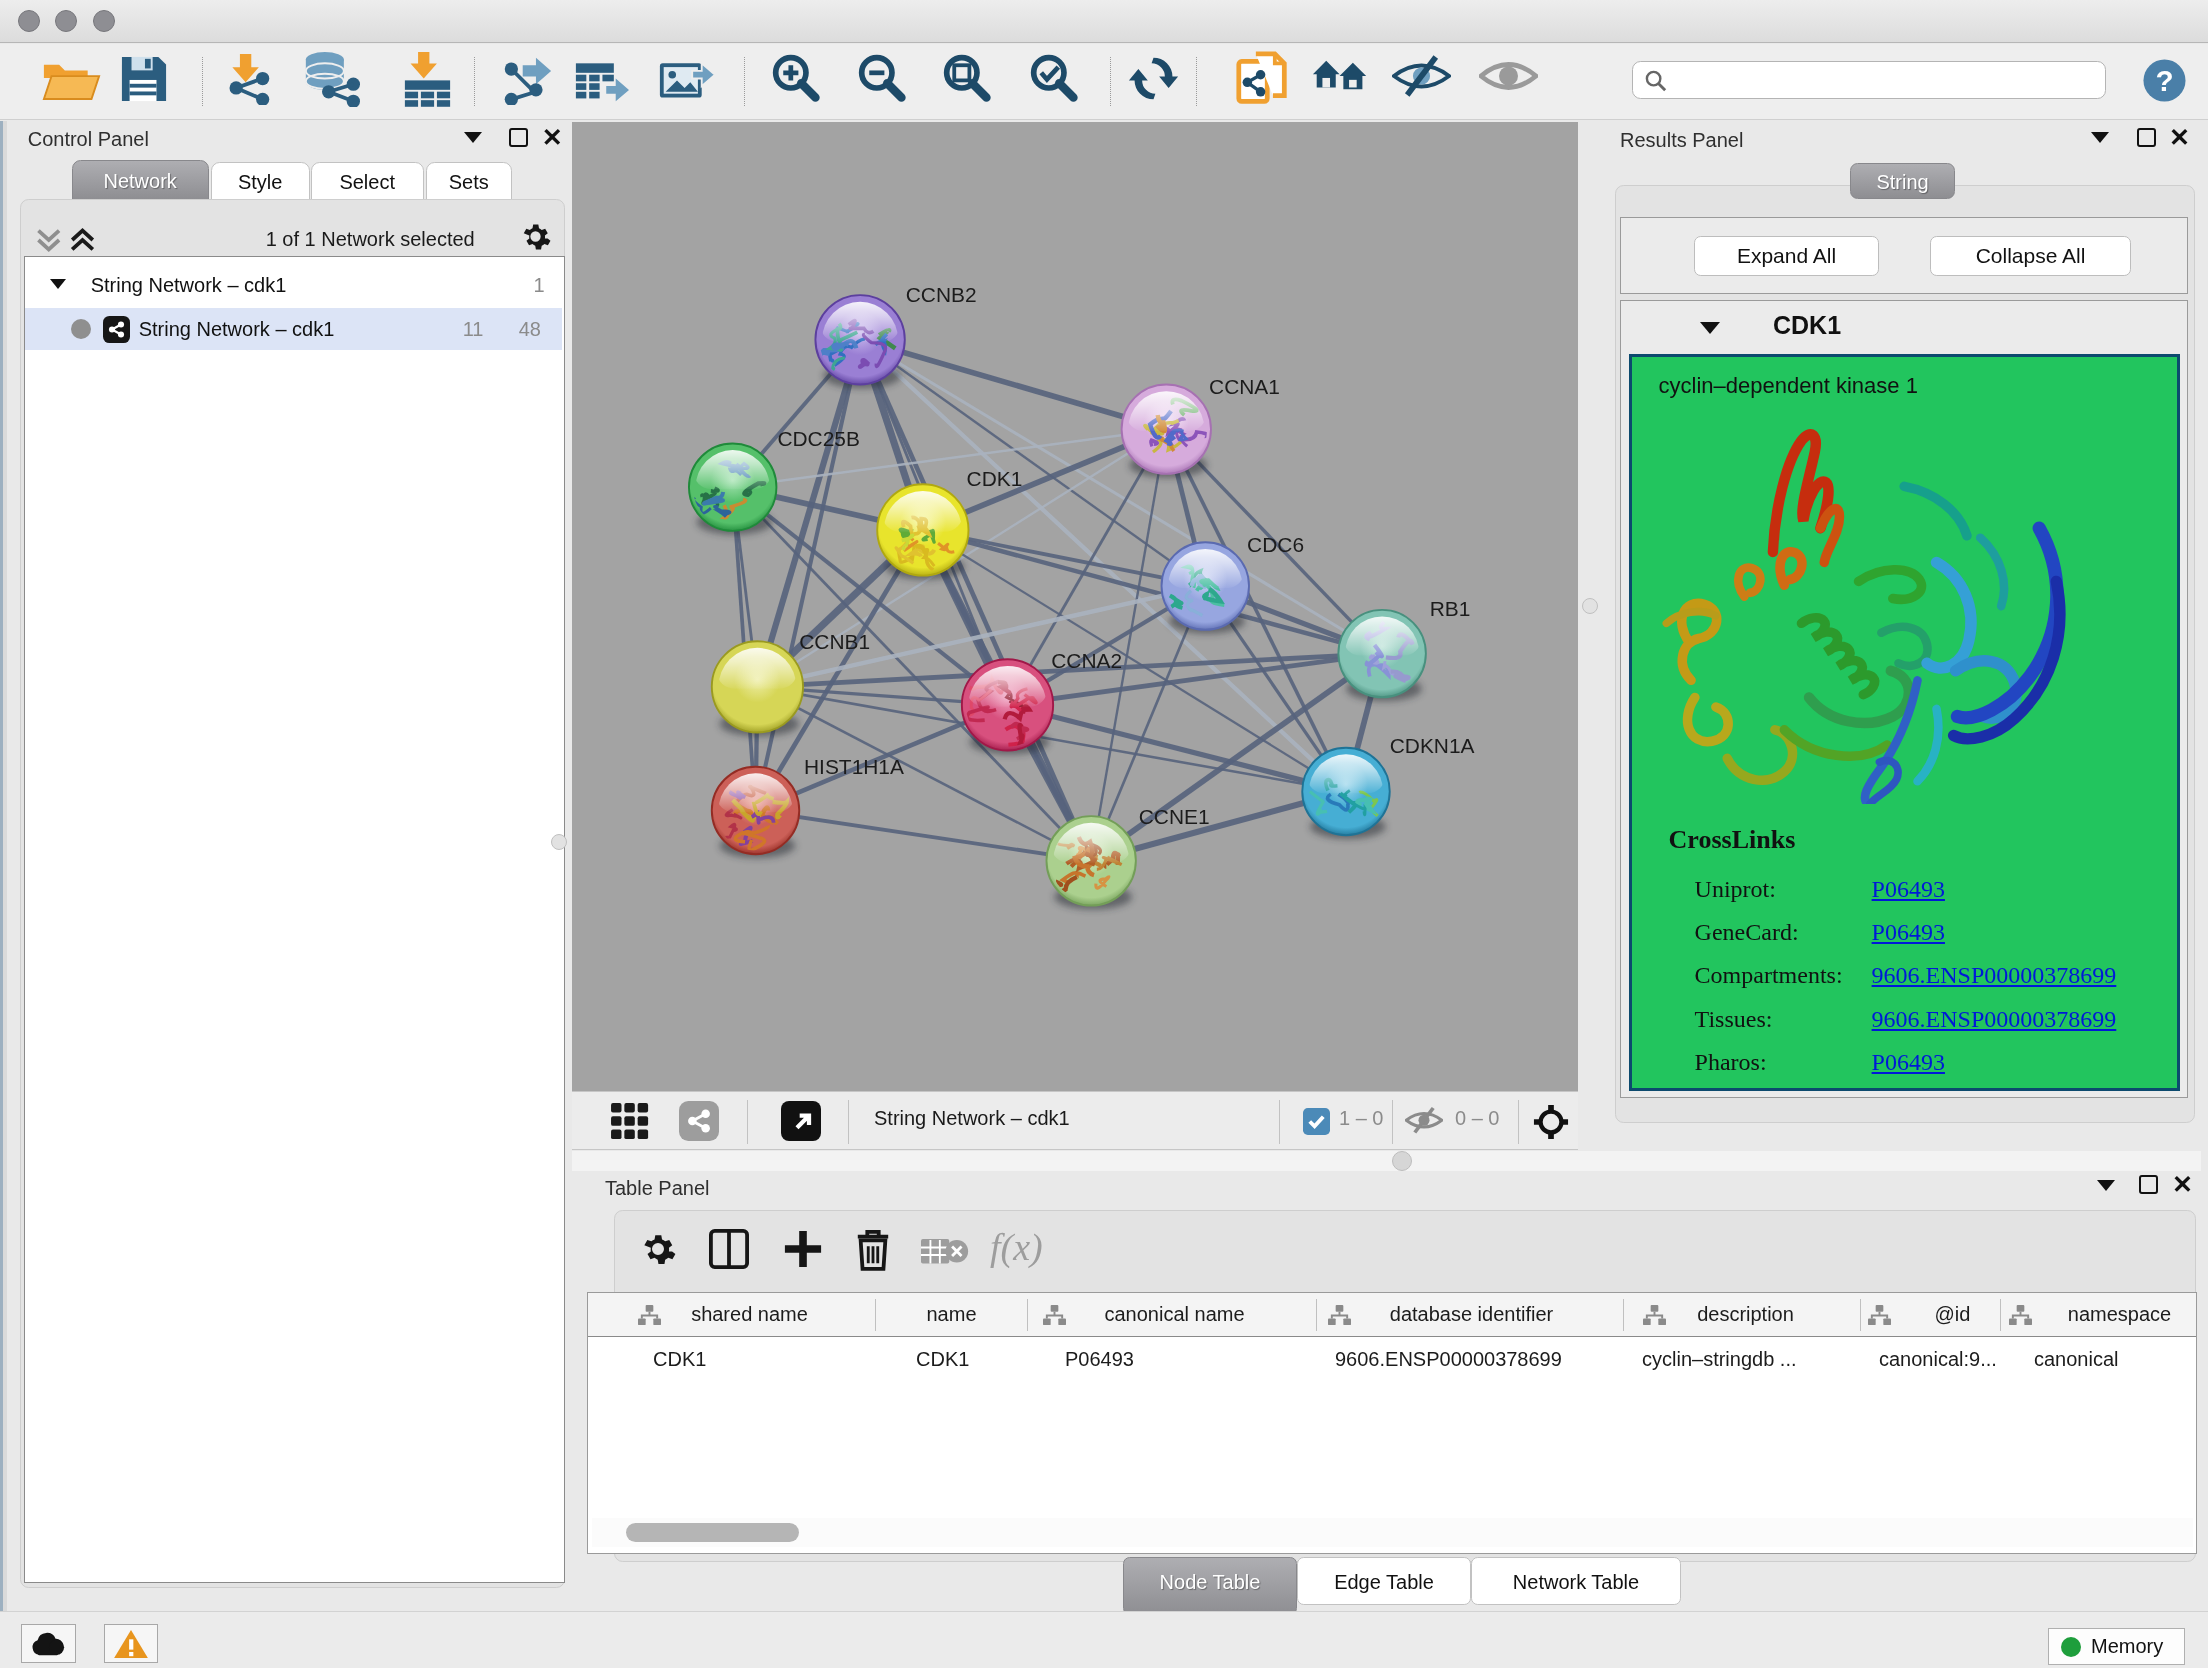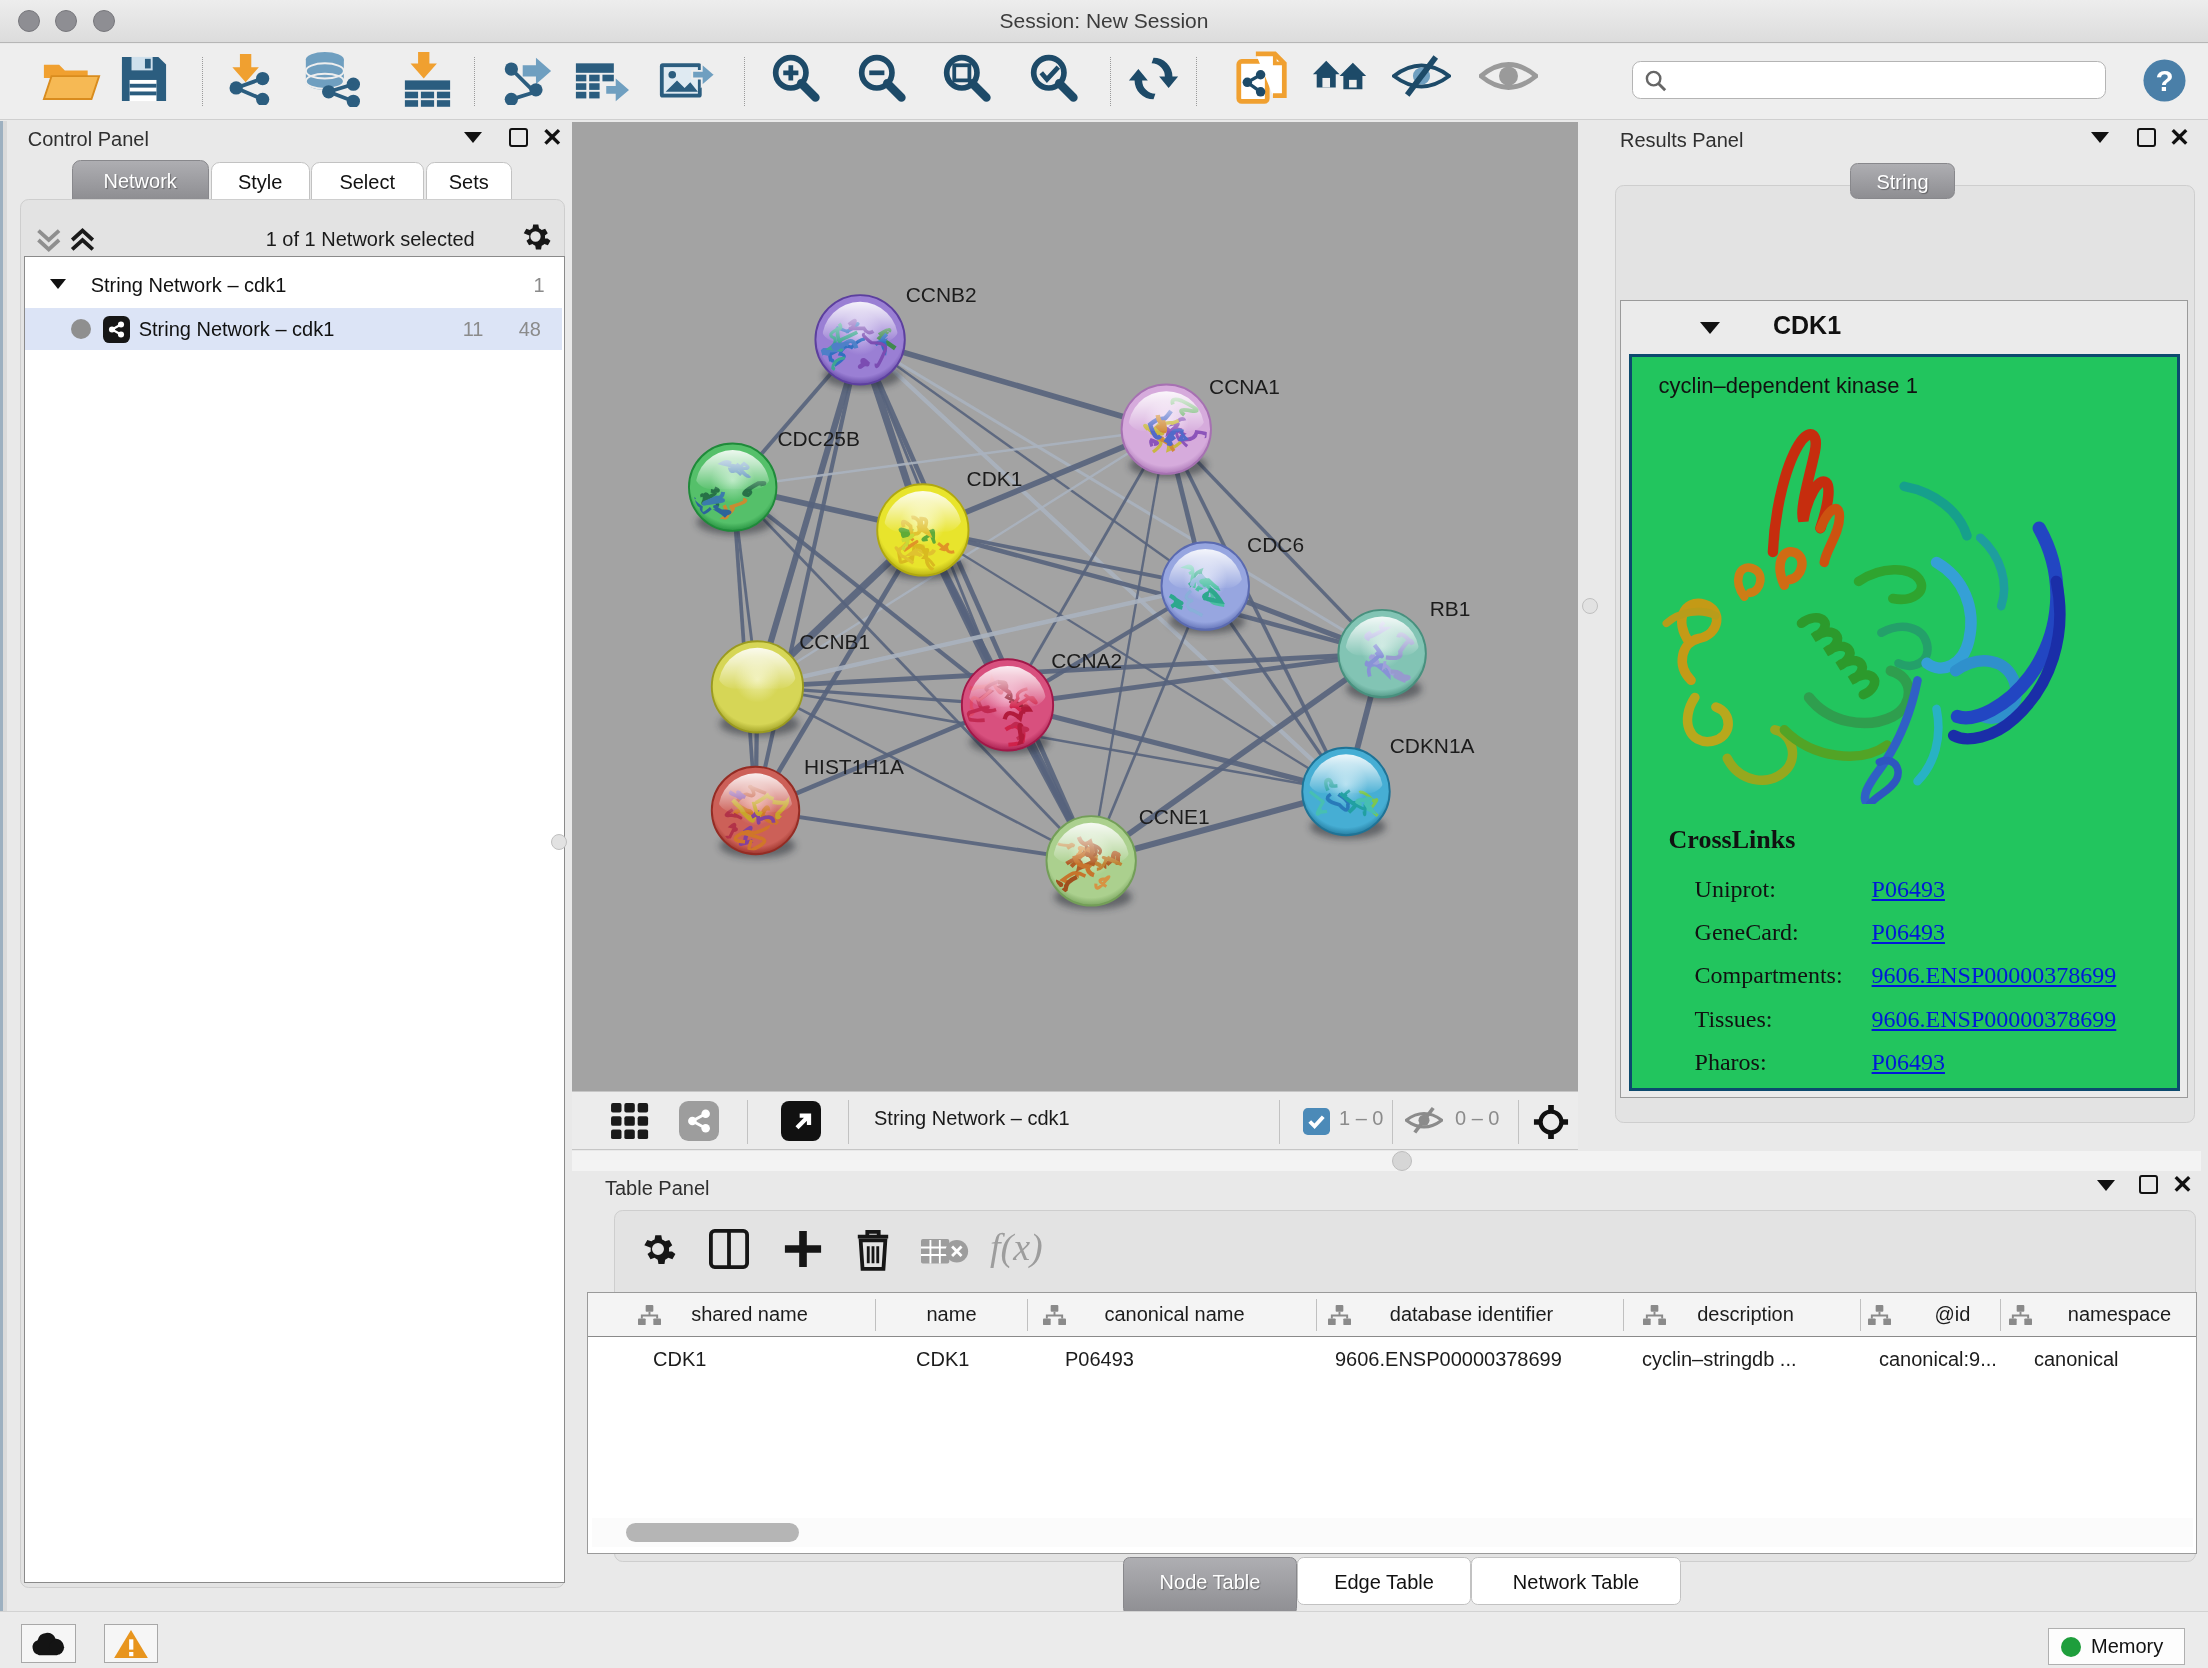--- a/index.html
+++ b/index.html
@@ -21,21 +21,20 @@
 .net-bottom{left:572px;top:1091px;width:1006px;height:59px;background:#ececec;border-top:1px solid #c6c6c6;border-bottom:1px solid #c6c6c6}
 .nbsep{top:7.6px;width:0;height:44px;border-left:1px solid #c2c2c2}
 .serif{font-family:"Liberation Serif",serif}
 a.lnk{color:#0018d8;text-decoration:underline}
 </style></head>
 <body>
 <div class="abs titlebar">
   <div class="abs tl" style="left:18px"></div>
   <div class="abs tl" style="left:55px"></div>
   <div class="abs tl" style="left:93px"></div>
-  <div class="abs title">Session: New Session</div>
 </div>
 <div class="abs toolbar">
   <div class="abs tsep" style="left:202px"></div>
     <div class="abs tsep" style="left:474px"></div>
     <div class="abs tsep" style="left:744px"></div>
     <div class="abs tsep" style="left:1110px"></div>
     <div class="abs tsep" style="left:1196px"></div>
   <svg class="abs" style="left:42px;top:13.3px" width="59" height="44" viewBox="0 0 62 46">
       <path d="M2 8 h16 l6 6 h24 v8 h-46z" fill="#f0a030"></path>
       <path d="M2 44 L10 20 h50 L52 44z" fill="#f6b954"></path>
@@ -633,20 +632,24 @@
 <div class="abs" style="left:551px;top:834px;width:16px;height:16px;border-radius:50%;background:#e2e2e2;border:1px solid #c0c0c0"></div>
 <div class="abs" style="left:1582px;top:598px;width:16px;height:16px;border-radius:50%;background:#e2e2e2;border:1px solid #c0c0c0"></div>
 
 <div class="abs" style="left:1603px;top:121px;width:598px;height:1011px">
   <div class="abs panel-title" style="left:17px;top:7.6px">Results Panel</div>
   <div class="abs ptri" style="left:488px;top:11.4px"></div>
   <div class="abs psq" style="left:534px;top:6.7px"></div>
   <div class="abs px" style="left:566px;top:6.7px">✕</div>
   <div class="abs tab tabsel" style="left:247px;top:42px;width:105px;height:36px;line-height:36px;border-radius:7.6px;z-index:5">String</div>
   <div class="abs graybox" style="left:12.4px;top:64px;width:580px;height:938px"></div>
+  <div class="abs" style="left:17px;top:96px;width:568px;height:77px;background:#ebebeb;border:1px solid #9a9a9a">
+    <div class="abs" style="left:73px;top:18px;width:185px;height:40px;background:#fff;border:1px solid #bdbdbd;border-radius:6.7px;font-size:21px;text-align:center;line-height:38px;color:#111">Expand All</div>
+    <div class="abs" style="left:309px;top:18px;width:201px;height:40px;background:#fff;border:1px solid #bdbdbd;border-radius:6.7px;font-size:21px;text-align:center;line-height:38px;color:#111">Collapse All</div>
+  </div>
   <div class="abs" style="left:17px;top:179px;width:568px;height:798px;background:#ebebeb;border:1px solid #9a9a9a">
     <div class="abs ptri" style="left:79px;top:21px;border-left-width:10.5px;border-right-width:10.5px;border-top-width:12.4px"></div>
     <div class="abs" style="left:152px;top:9.5px;font-size:25px;font-weight:bold;color:#111">CDK1</div>
     <div class="abs" style="left:7.6px;top:53px;width:551px;height:737px;background:#22c55e;border:3px solid #0c4a6e">
       <div class="abs" style="left:27px;top:16px;font-size:22px;color:#111">cyclin–dependent kinase 1</div>
       <svg class="abs" style="left:0;top:38px" width="551" height="409" viewBox="0 0 579 430">
 <path d="M148 165 C150 120 162 70 178 48 C188 35 196 42 192 60 C185 92 176 120 180 132 C184 108 196 86 204 92 C210 97 204 122 198 140" fill="none" stroke="#c62d0e" stroke-width="11" stroke-linecap="round"></path>
 <path d="M198 140 C206 120 218 112 218 128 C218 146 204 162 202 176" fill="none" stroke="#cc5210" stroke-width="10" stroke-linecap="round"></path>
 <path d="M160 200 C150 178 158 160 172 166 C184 172 178 192 166 194" fill="none" stroke="#d06b14" stroke-width="10" stroke-linecap="round"></path>
 <path d="M118 212 C106 196 112 178 126 182 C140 186 136 206 124 208" fill="none" stroke="#cd7d16" stroke-width="9" stroke-linecap="round"></path>

